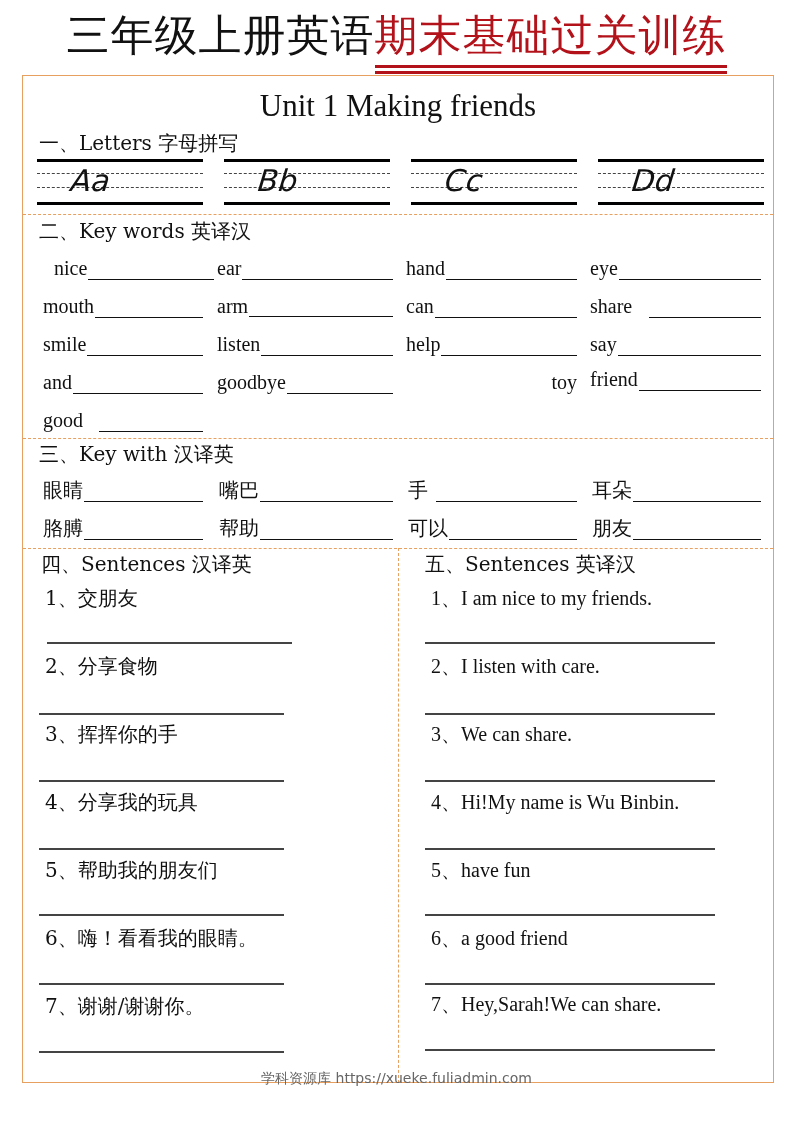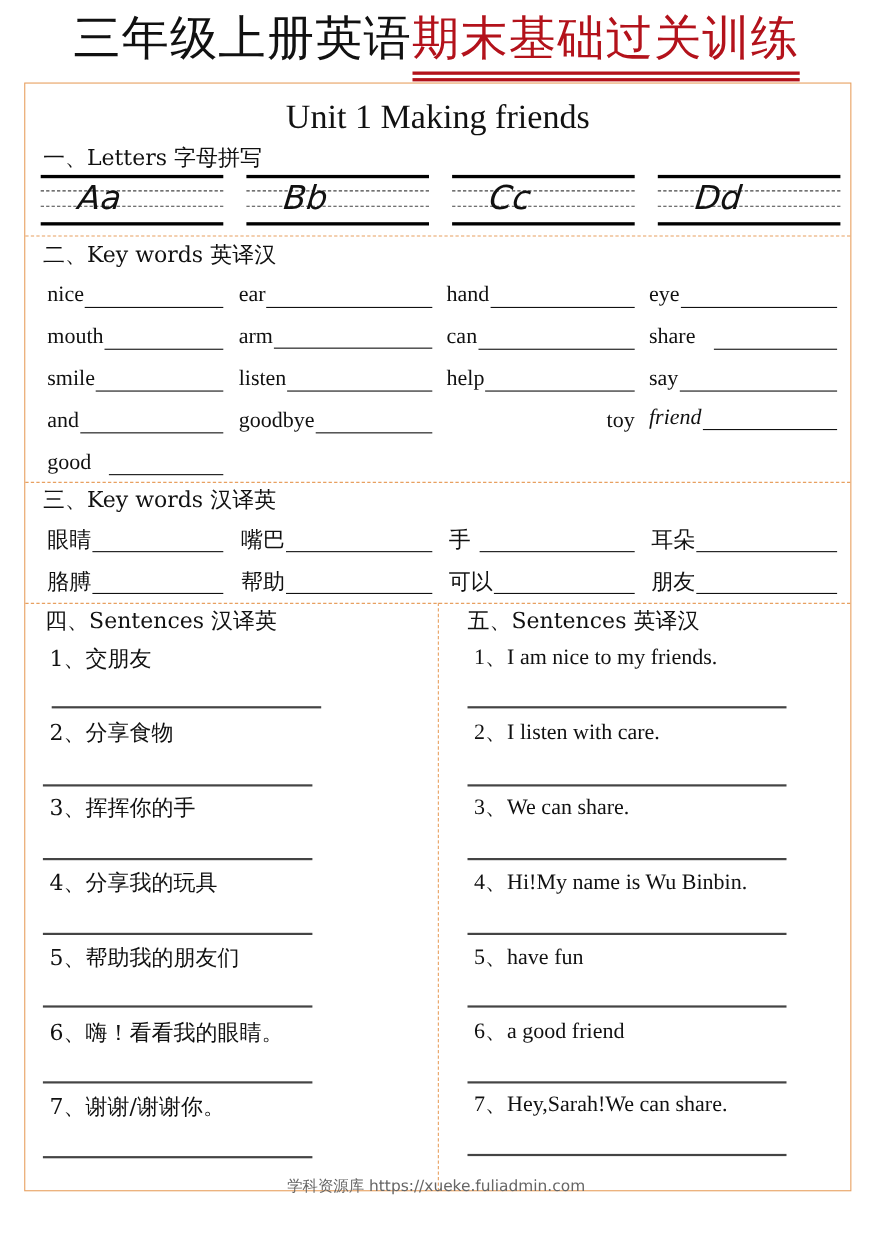--- a/index.html
+++ b/index.html
@@ -64,21 +64,21 @@
     <div class="dl" style="top:14px;"></div>
     <div class="dl" style="top:28px;"></div>
     <div class="solid" style="top:43px;"></div>
     <div class="glyph">Dd</div>
   </div>
 
   <div class="dash-h" style="top:138px;"></div>
 
   <div class="sec-h cn" style="left:16px;top:143px;">二、Key words 英译汉</div>
 
-  <div class="word" style="left:20px;top:180px;width:160px;text-align:center;">
+  <div class="word" style="left:31px;top:180px;width:160px;text-align:center;">
       <span>nice</span>
       <span class="blank"></span>
     </div>
   <div class="word" style="left:194px;top:180px;width:176px;">
       <span>ear</span>
       <span class="blank"></span>
     </div>
   <div class="word" style="left:383px;top:180px;width:171px;">
       <span>hand</span>
       <span class="blank"></span>
@@ -127,33 +127,33 @@
       <span class="blank"></span>
     </div>
   <div class="word" style="left:194px;top:294px;width:176px;">
       <span>goodbye</span>
       <span class="blank"></span>
     </div>
   <div class="word" style="left:383px;top:294px;width:171px;flex-direction:column;">
       <span>toy</span>
       <span class="blank"></span>
     </div>
-  <div class="word" style="left:567px;top:291px;width:171px;font-style:italic;">
+  <div class="word" style="left:567px;top:291px;width:171px;">
       <span>friend</span>
       <span class="blank"></span>
     </div>
 
   <div class="word" style="left:20px;top:332px;width:160px;">
       <span>good</span>
       <span class="blank" style="margin-left:16px;"></span>
     </div>
 
   <div class="dash-h" style="top:362px;"></div>
 
-  <div class="sec-h cn" style="left:16px;top:366px;">三、Key words 汉译英</div>
+  <div class="sec-h cn" style="left:16px;top:366px;">三、Key with 汉译英</div>
 
   <div class="word cn" style="left:20px;top:402px;width:160px;">
       <span>眼睛</span>
       <span class="blank"></span>
     </div>
   <div class="word cn" style="left:196px;top:402px;width:174px;">
       <span>嘴巴</span>
       <span class="blank"></span>
     </div>
   <div class="word cn" style="left:385px;top:402px;width:169px;">

